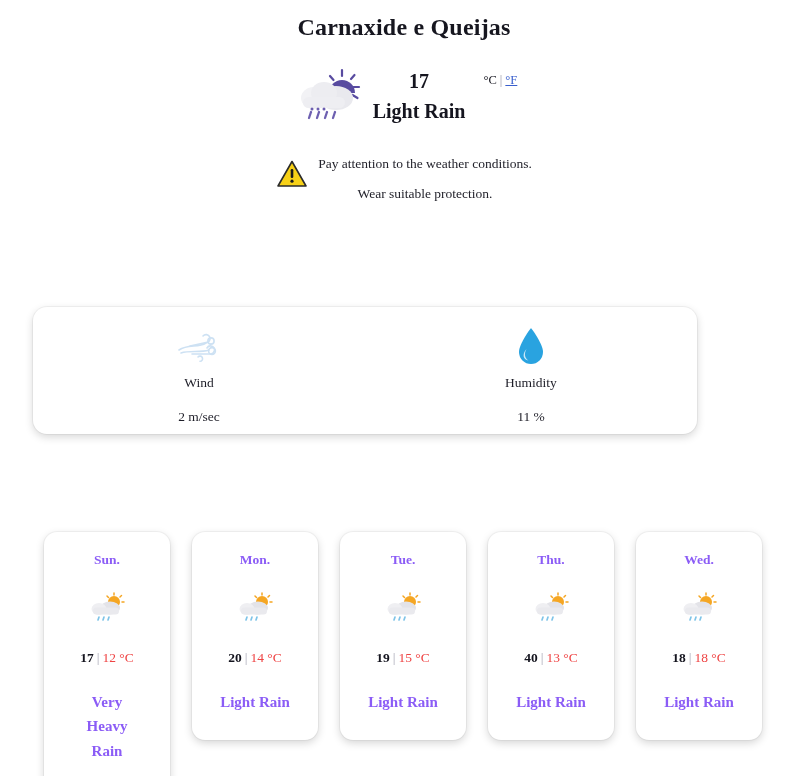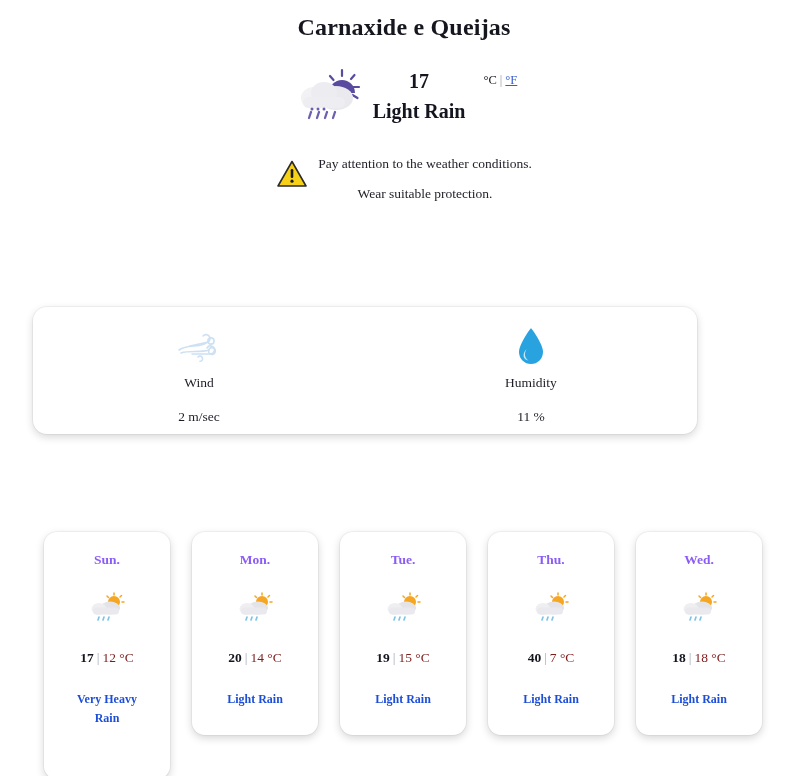--- a/index.html
+++ b/index.html
@@ -153,28 +153,28 @@
   .forecast-card.tall { padding-bottom: 50px; }
   .fc-day {
     font-size: 13.5px;
     font-weight: bold;
     color: #8b5cf6;
   }
   .fc-icon { width: 38px; height: 34px; position: relative; margin-top: 24px; }
   .fc-temps { font-size: 13.5px; margin-top: 24px; white-space: nowrap; }
   .fc-temps .hi { font-weight: bold; color: #15151f; }
   .fc-temps .bar { color: #a9a9b6; margin: 0 3px; }
-  .fc-temps .lo { color: #7f1d1d; margin-top: 10px; }
+  .fc-temps .lo { color: #ef4444; margin-top: 10px; }
   .fc-desc {
-    font-size: 12px;
+    font-size: 15px;
     font-weight: bold;
     margin-top: 24px;
     text-align: center;
     line-height: 1.62;
-    color: #1d4ed8;
+    color: #8b5cf6;
     max-width: 72px;
   }
 </style>
 </head>
 <body>
 
 <div class="page">
 
   <h1 class="city-title">Carnaxide e Queijas</h1>
 
@@ -363,21 +363,21 @@
           <ellipse cx="11" cy="17" rx="7.5" ry="6" fill="#efeff2"></ellipse>
           <rect x="5" y="15.5" width="26" height="7" rx="3.5" fill="#eaeaee"></rect>
           <g stroke="#7fc4e8" stroke-width="1.7" stroke-linecap="round">
             <line x1="11" y1="25" x2="10" y2="28"></line>
             <line x1="16" y1="25" x2="15" y2="28"></line>
             <line x1="21" y1="25" x2="20" y2="28"></line>
           </g>
         </svg>
       </div>
       <div class="fc-temps">
-        <span class="hi">40</span><span class="bar">|</span><span class="lo">7 °C</span>
+        <span class="hi">40</span><span class="bar">|</span><span class="lo">13 °C</span>
       </div>
       <div class="fc-desc">Light Rain</div>
     </div>
 
     <div class="forecast-card">
       <div class="fc-day">Wed.</div>
       <div class="fc-icon">
         <svg viewBox="0 0 38 34" width="38" height="34">
           <circle cx="26" cy="10" r="6" fill="#f5a623"></circle>
           <g stroke="#f5a623" stroke-width="1.5" stroke-linecap="round">

